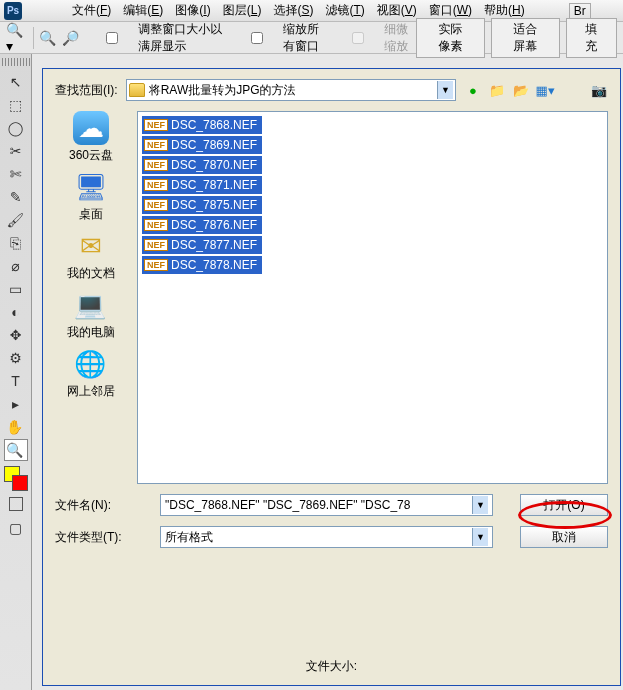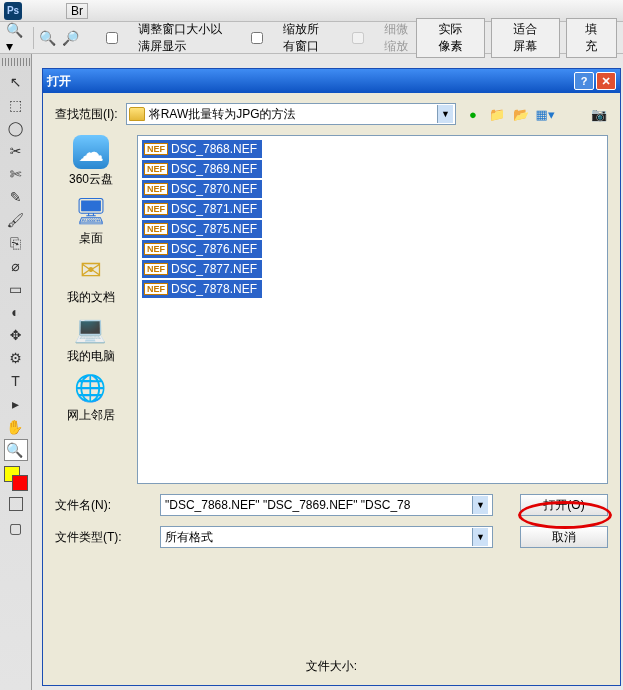--- a/index.html
+++ b/index.html
@@ -73,20 +73,31 @@
 
 .highlight-oval { position: absolute; right: 8px; top: 432px; width: 94px; height: 28px; border: 3px solid #e00000; border-radius: 50%; pointer-events: none; }
 
 .file-size { text-align: center; margin-top: 110px; }
 </style>
 </head>
 <body>
 
 <div class="app-header">
   <div class="ps-logo">Ps</div>
+  <div id="menu-mount" style="display: flex;">
+      <span class="menu-item">文件(<u>F</u>)</span>
+      <span class="menu-item">编辑(<u>E</u>)</span>
+      <span class="menu-item">图像(<u>I</u>)</span>
+      <span class="menu-item">图层(<u>L</u>)</span>
+      <span class="menu-item">选择(<u>S</u>)</span>
+      <span class="menu-item">滤镜(<u>T</u>)</span>
+      <span class="menu-item">视图(<u>V</u>)</span>
+      <span class="menu-item">窗口(<u>W</u>)</span>
+      <span class="menu-item">帮助(<u>H</u>)</span>
+    </div>
   <div class="br-box">Br</div>
 </div>
 
 <div class="toolbar-row">
   <span class="tb-zoom">🔍 ▾</span>
   <span class="tb-sep"></span>
   <span class="tb-zoom">🔍</span>
   <span class="tb-zoom">🔎</span>
   <label class="tb-checkbox">
     <input type="checkbox" style="">
@@ -130,26 +141,20 @@
     <div class="tool color-fg"></div>
     <div class="tool color-bg"></div>
     <div class="tool">
         <span class="small-icon"></span>
       </div>
     <div class="tool">▢</div>
   </div>
 </div>
 
 <div class="dialog">
-  <div class="dlg-title">
-    <span>打开</span>
-    <span class="spacer"></span>
-    <span class="wbtn help">?</span>
-    <span class="wbtn close">✕</span>
-  </div>
   <div class="dlg-body">
     <div class="lookup-row">
       <span class="label">查找范围(I):</span>
       <div class="folder-select">
         <span class="folder-icon"></span>
         <span>将RAW批量转为JPG的方法</span>
         <span class="dd">▼</span>
       </div>
       <div class="nav-icons">
         <span class="nav-ico ico-back">●</span>

